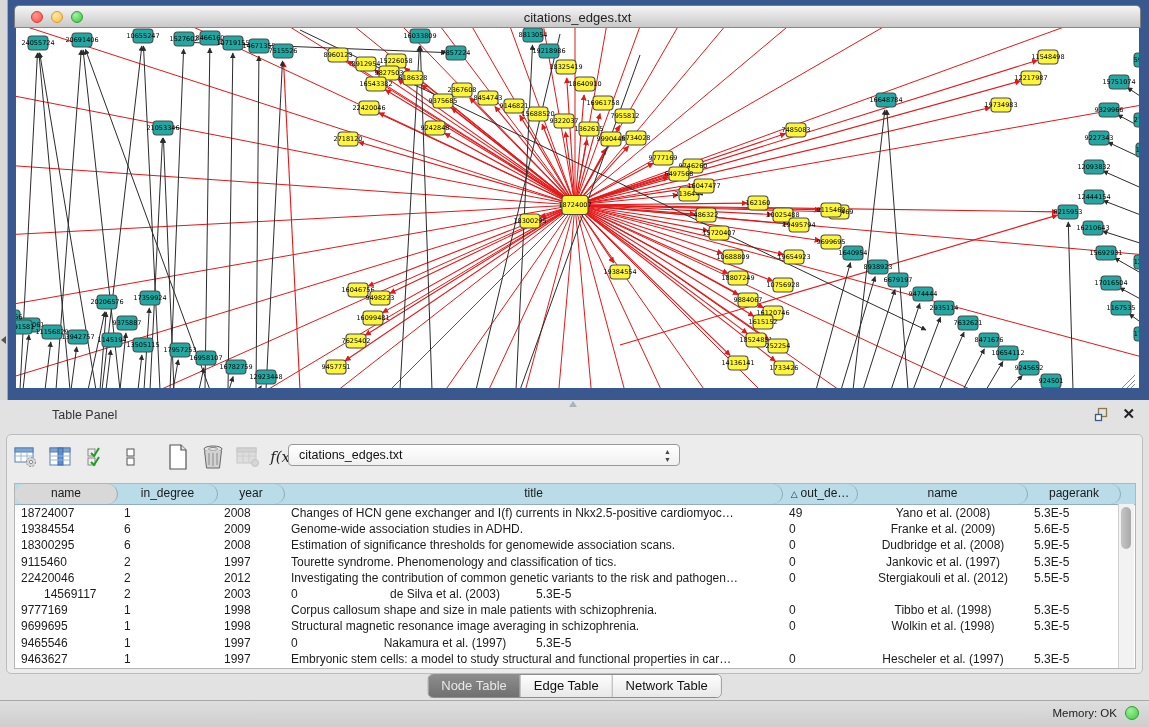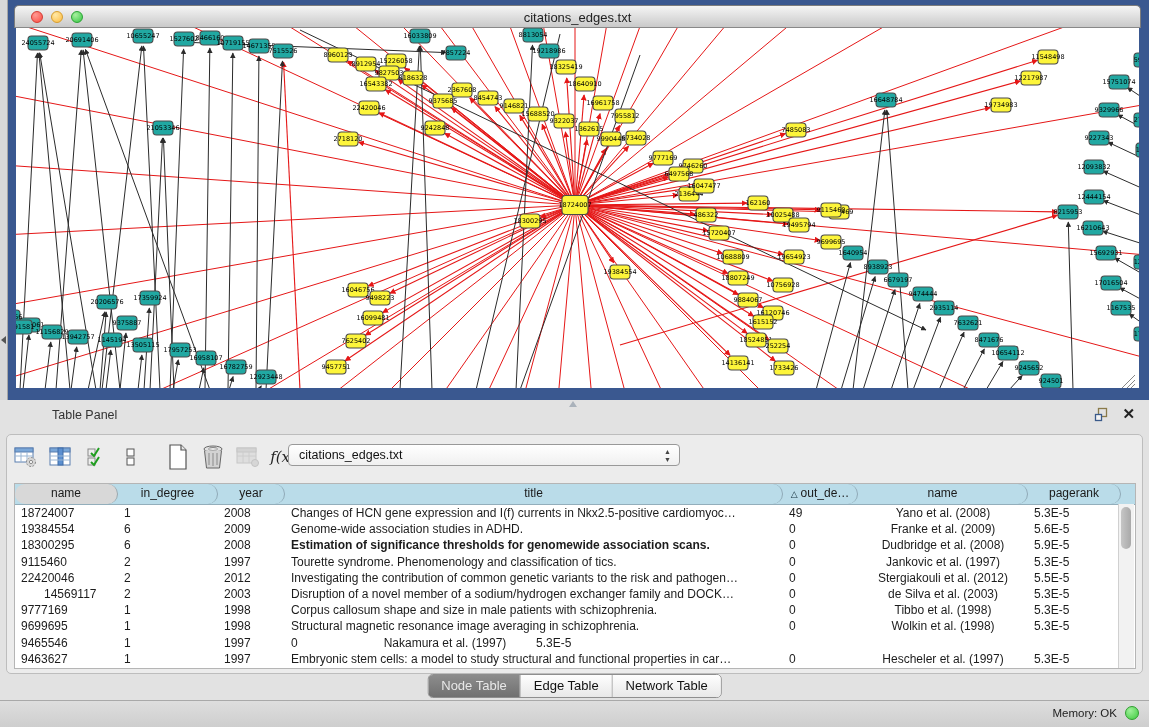--- a/index.html
+++ b/index.html
@@ -778,39 +778,39 @@
           <div class="hcell" style="width: 498px;"><span>title</span></div>
           <div class="hcell" style="width: 75px;"><span class="sortglyph">△</span><span>out_de…</span></div>
           <div class="hcell" style="width: 170px;"><span>name</span></div>
           <div class="hcell" style="width: 93px;"><span>pagerank</span></div>
         </div>
       <div id="grid-body">
           <div class="grow">
             <div class="gcell" style="width: 103px;">18724007</div>
             <div class="gcell" style="width: 100px;">1</div>
             <div class="gcell" style="width: 67px;">2008</div>
-            <div class="gcell" style="width: 498px;">Changes of HCN gene expression and I(f) currents in Nkx2.5-positive cardiomyoc…</div>
+            <div class="gcell" style="width: 498px;">Changes of HCN gene exchanger and I(f) currents in Nkx2.5-positive cardiomyoc…</div>
             <div class="gcell" style="width: 75px;">49</div>
             <div class="gcell center" style="width: 170px;">Yano et al. (2008)</div>
             <div class="gcell" style="width: 93px;">5.3E-5</div>
           </div>
           <div class="grow">
             <div class="gcell" style="width: 103px;">19384554</div>
             <div class="gcell" style="width: 100px;">6</div>
             <div class="gcell" style="width: 67px;">2009</div>
             <div class="gcell" style="width: 498px;">Genome-wide association studies in ADHD.</div>
             <div class="gcell" style="width: 75px;">0</div>
             <div class="gcell center" style="width: 170px;">Franke et al. (2009)</div>
             <div class="gcell" style="width: 93px;">5.6E-5</div>
           </div>
           <div class="grow">
             <div class="gcell" style="width: 103px;">18300295</div>
             <div class="gcell" style="width: 100px;">6</div>
             <div class="gcell" style="width: 67px;">2008</div>
-            <div class="gcell" style="width: 498px; font-weight: bold;">Estimation of significance thresholds for genomewide association scans.</div>
+            <div class="gcell" style="width: 498px;">Estimation of significance thresholds for genomewide association scans.</div>
             <div class="gcell" style="width: 75px;">0</div>
             <div class="gcell center" style="width: 170px;">Dudbridge et al. (2008)</div>
             <div class="gcell" style="width: 93px;">5.9E-5</div>
           </div>
           <div class="grow">
             <div class="gcell" style="width: 103px;">9115460</div>
             <div class="gcell" style="width: 100px;">2</div>
             <div class="gcell" style="width: 67px;">1997</div>
             <div class="gcell" style="width: 498px;">Tourette syndrome. Phenomenology and classification of tics.</div>
             <div class="gcell" style="width: 75px;">0</div>
@@ -823,21 +823,20 @@
             <div class="gcell" style="width: 67px;">2012</div>
             <div class="gcell" style="width: 498px;">Investigating the contribution of common genetic variants to the risk and pathogen…</div>
             <div class="gcell" style="width: 75px;">0</div>
             <div class="gcell center" style="width: 170px;">Stergiakouli et al. (2012)</div>
             <div class="gcell" style="width: 93px;">5.5E-5</div>
           </div>
           <div class="grow">
             <div class="gcell" style="width: 103px; padding-left: 29px;">14569117</div>
             <div class="gcell" style="width: 100px;">2</div>
             <div class="gcell" style="width: 67px;">2003</div>
-            <div class="gcell" style="width: 498px;">Disruption of a novel member of a sodium/hydrogen exchanger family and DOCK…</div>
             <div class="gcell" style="width: 75px;">0</div>
             <div class="gcell center" style="width: 170px;">de Silva et al. (2003)</div>
             <div class="gcell" style="width: 93px;">5.3E-5</div>
           </div>
           <div class="grow">
             <div class="gcell" style="width: 103px;">9777169</div>
             <div class="gcell" style="width: 100px;">1</div>
             <div class="gcell" style="width: 67px;">1998</div>
             <div class="gcell" style="width: 498px;">Corpus callosum shape and size in male patients with schizophrenia.</div>
             <div class="gcell" style="width: 75px;">0</div>

